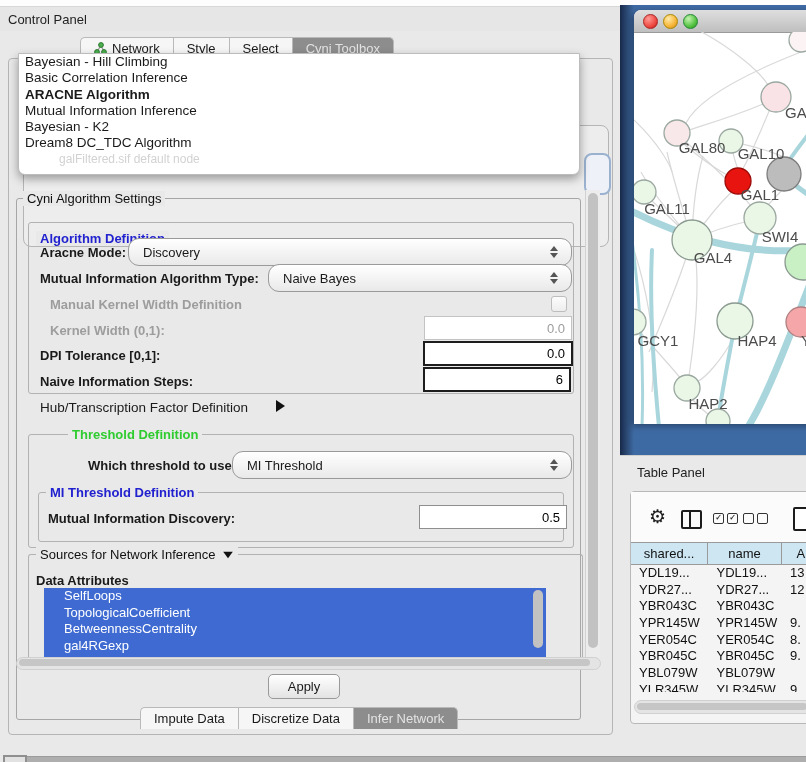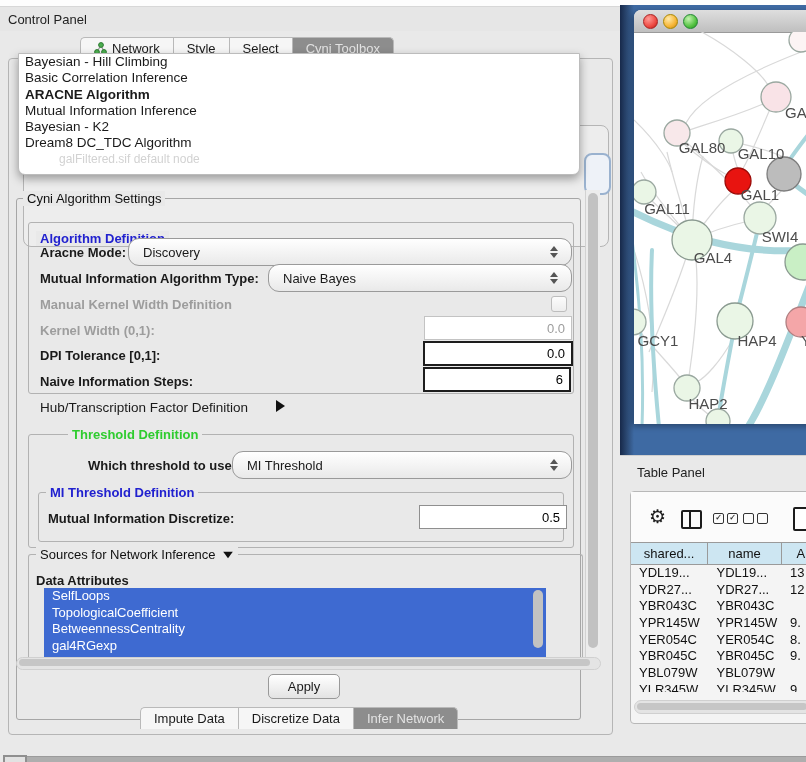--- a/index.html
+++ b/index.html
@@ -30,35 +30,35 @@
   .popup-placeholder{width:100%;text-align:center;color:#b9b9b9;padding-top:4px;font-size:13px;}
   .dd-item{padding:0 6px;height:16.3px;line-height:16.3px;font-size:13.5px;white-space:nowrap;}
   .dd-item.bold{font-weight:bold;}
   .ghost-text{color:#d2d2d2;font-size:12px;}
   
   .fs{border:1px solid #a6a6a6;border-radius:3px;}
   .legend{position:absolute;background:#e9e9e9;padding:0 4px;font-size:13px;white-space:nowrap;}
   .legend.blue{color:#2121cf;font-weight:bold;}
   .legend.green{color:#2ecc2e;font-weight:bold;}
   .lbl{font-weight:bold;font-size:13px;white-space:nowrap;}
-  .lbl.dis{color:#9d9d9d;}
+  .lbl.dis{color:#9d9d9d;margin-left:10px;}
   .combo{border:1px solid #9a9a9a;border-radius:11px;background:linear-gradient(#ffffff,#e9e9e9);
          display:flex;align-items:center;padding:0 26px 0 14px;font-size:13px;}
   .combo .arrows{position:absolute;right:13px;top:50%;transform:translateY(-50%);display:flex;flex-direction:column;gap:2px;}
   .tri-up{width:0;height:0;border-left:4px solid transparent;border-right:4px solid transparent;border-bottom:5px solid #555;}
   .tri-dn{width:0;height:0;border-left:4px solid transparent;border-right:4px solid transparent;border-top:5px solid #555;}
   .field{background:#fff;text-align:right;padding:0 6px;font-size:13px;display:flex;align-items:center;justify-content:flex-end;}
   .field.dim{border:1px solid #c3c3c3;color:#9d9d9d;}
   .field.hot{border:2px solid #1d1d1d;color:#000;}
   .field.norm{border:1px solid #8f8f8f;color:#000;}
   .checkbox{width:14px;height:14px;border:1px solid #bdbdbd;border-radius:3px;background:linear-gradient(#fcfcfc,#ededed);}
   .tri-right{width:0;height:0;border-top:6px solid transparent;border-bottom:6px solid transparent;border-left:9px solid #111;}
   .tri-down{width:0;height:0;border-left:6px solid transparent;border-right:6px solid transparent;border-top:8px solid #111;}
   .attr-list{background:#3e6ad1;overflow:hidden;}
-  .attr-item{color:#fff;font-size:13px;height:16.6px;line-height:16.6px;padding-left:8px;white-space:nowrap;}
+  .attr-item{color:#fff;font-size:13px;height:16.6px;line-height:16.6px;padding-left:20px;white-space:nowrap;}
   .vscroll{background:#ececec;border-left:1px solid #d2d2d2;}
   .vthumb{background:#c2c2c2;border-radius:6px;}
   .hscroll{background:#e4e4e4;border:1px solid #d0d0d0;border-radius:7px;}
   .hthumb{background:#c6c6c6;border-radius:6px;}
   .btn{border:1px solid #999;border-radius:5px;background:linear-gradient(#ffffff,#e3e3e3);
        display:flex;align-items:center;justify-content:center;font-size:13px;}
   
   .blue-bg{left:620px;top:5px;width:186px;height:450px;background:linear-gradient(90deg,#17294a 0,#2c4a74 7px,#3e6aa3 14px,#3e6aa3 100%);}
   .net-window{left:634px;top:10px;width:190px;height:414px;background:#fff;border-radius:7px 0 0 0;
               box-shadow:-2px 2px 6px rgba(0,0,0,.35);}
@@ -173,21 +173,21 @@
     <span>MI Threshold</span>
     <span class="arrows">
         <span class="tri-up"></span>
         <span class="tri-dn"></span>
       </span>
   </div>
 
   <div class="abs fs" style="left:29px;top:433px;width:524px;height:48px;border-color:#b2b2b2;"></div>
   <div class="legend blue" style="left:37px;top:426px;">MI Threshold Definition</div>
 
-  <div class="abs lbl" style="left:39px;top:452px;">Mutual Information Discretize:</div>
+  <div class="abs lbl" style="left:39px;top:452px;">Mutual Information Discovery:</div>
   <div class="abs field norm" style="left:410px;top:446px;width:134px;height:22px;">0.5</div>
 
   <div class="abs" style="left:19px;top:495px;width:553px;height:104px;border:1px solid #b2b2b2;border-bottom:none;border-radius:3px 3px 0 0;"></div>
   <div class="legend" style="left:27px;top:488px;color:#111;display:flex;align-items:center;gap:6px;">
     <span>Sources for Network Inference</span>
     <span class="tri-down" style="transform:scale(.8);"></span>
   </div>
   <div class="abs lbl" style="left:27px;top:514px;">Data Attributes</div>
   <div class="abs attr-list" style="left:35px;top:529px;width:502px;height:69px;" id="attr-list">
       <div class="attr-item">SelfLoops</div>

